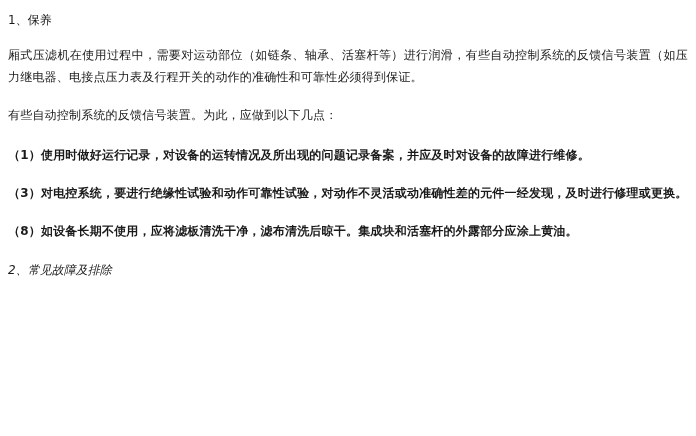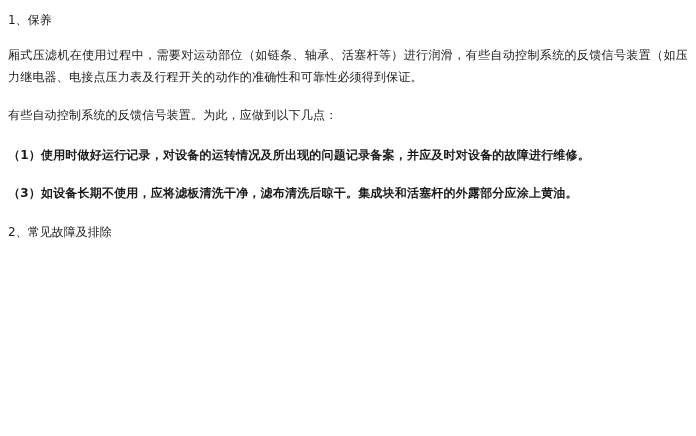--- a/index.html
+++ b/index.html
@@ -43,31 +43,33 @@
   .spacer-para {
     margin-bottom: 18px;
   }
   .item {
     margin-bottom: 16px;
     font-weight: bold;
   }
   .tail {
     margin-top: 18px;
     margin-bottom: 8px;
+    font-style: italic;
   }
 </style>
 </head>
 <body>
 
 <div class="page">
 
   <div class="heading">1、保养</div>
 
   <div class="para intro">厢式压滤机在使用过程中，需要对运动部位（如链条、轴承、活塞杆等）进行润滑，有些自动控制系统的反馈信号装置（如压力继电器、电接点压力表及行程开关的动作的准确性和可靠性必须得到保证。</div>
 
   <div class="para spacer-para">有些自动控制系统的反馈信号装置。为此，应做到以下几点：</div>
 
   <div class="para item">（1）使用时做好运行记录，对设备的运转情况及所出现的问题记录备案，并应及时对设备的故障进行维修。</div>
-  <div class="para item">（3）如设备长期不使用，应将滤板清洗干净，滤布清洗后晾干。集成块和活塞杆的外露部分应涂上黄油。</div>
+  <div class="para item">（3）对电控系统，要进行绝缘性试验和动作可靠性试验，对动作不灵活或动准确性差的元件一经发现，及时进行修理或更换。</div>
+  <div class="para item">（8）如设备长期不使用，应将滤板清洗干净，滤布清洗后晾干。集成块和活塞杆的外露部分应涂上黄油。</div>
 
   <div class="heading tail">2、常见故障及排除</div>
 
 </div>
 
 </body></html>

